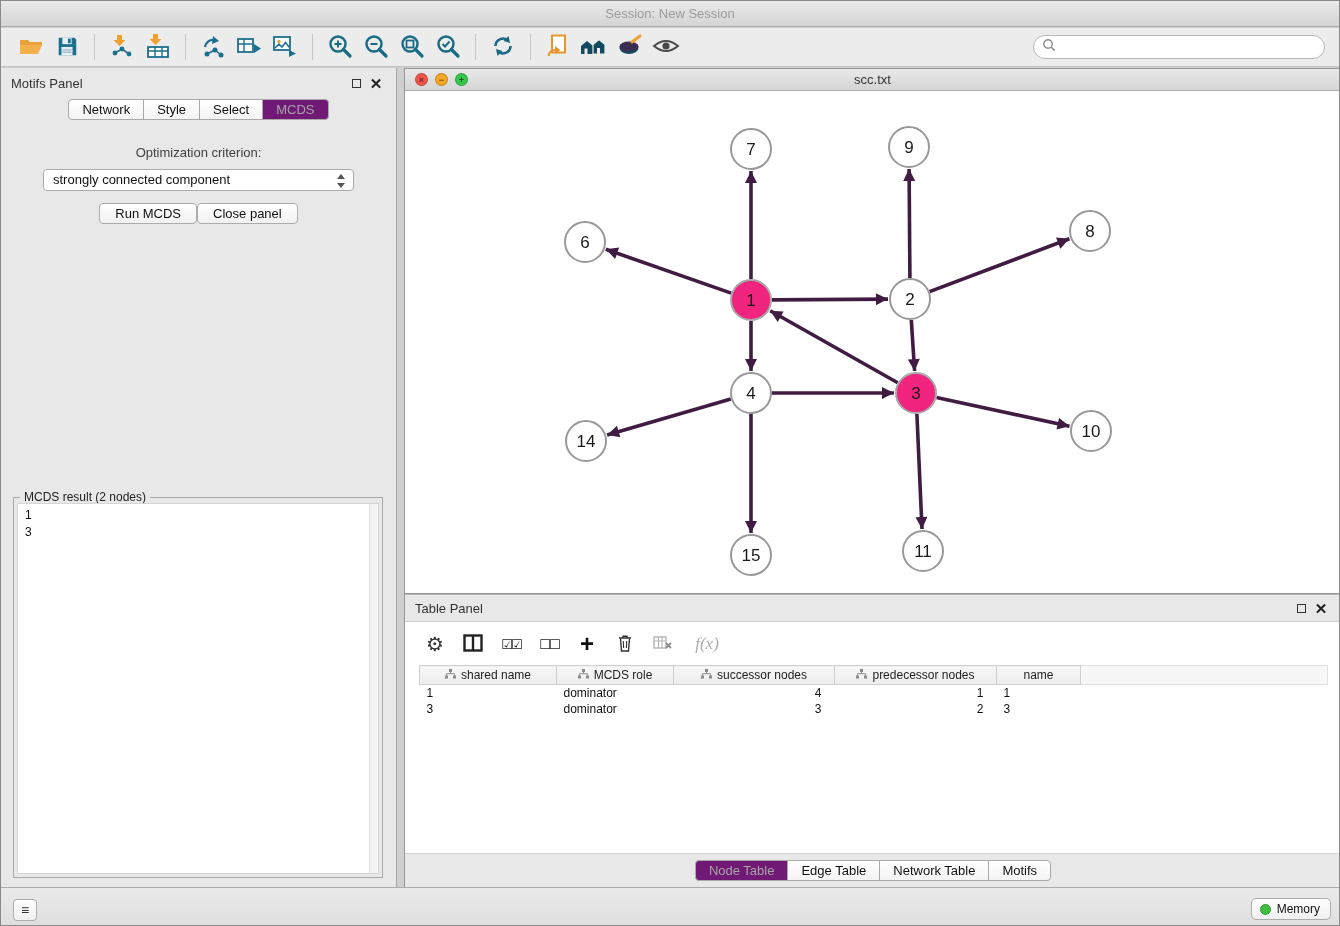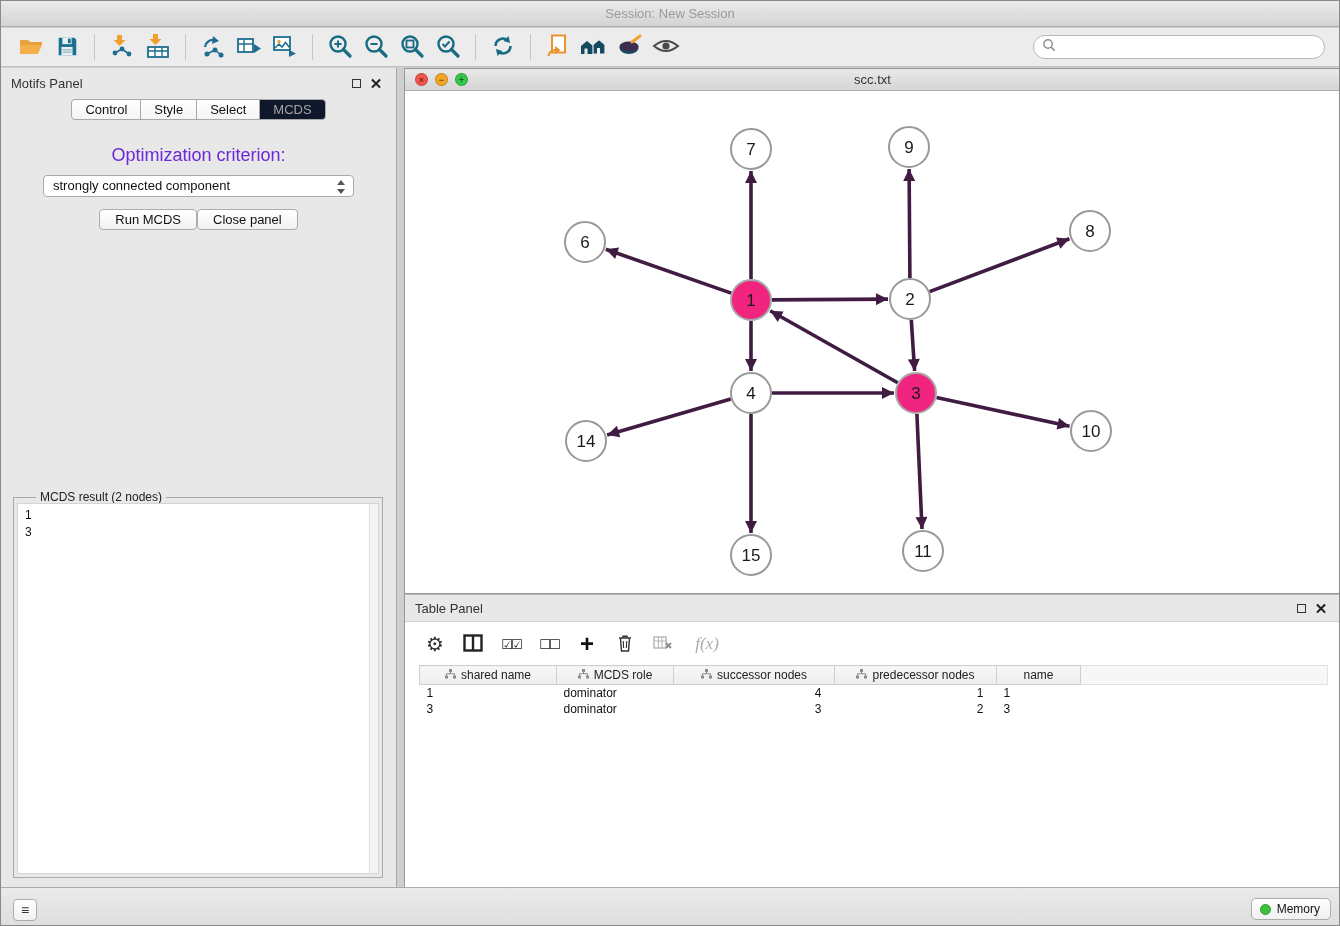--- a/index.html
+++ b/index.html
@@ -49,43 +49,43 @@
   .ph-icon-btn { width:20px; height:18px; display:flex; align-items:center; justify-content:center; background:none; border:none; }
   .float-square { width:9px; height:9px; border:1.5px solid #333; display:inline-block; }
   .close-x { font-size:15px; font-weight:bold; color:#222; line-height:1; }
   .tabs-row { display:flex; justify-content:center; margin-top:1px; }
   .seg-tab {
     height:21px; line-height:19px; padding:0 13px; font-size:13px; color:#111;
     background:linear-gradient(#FFFFFF,#F4F4F4); border:1px solid #A9A9A9; margin-left:-1px;
   }
   .seg-tab:first-child { border-radius:4px 0 0 4px; margin-left:0; }
   .seg-tab:last-child { border-radius:0 4px 4px 0; }
-  .seg-tab.active { background:#0f172a; color:#A5A5A5; }
-  .opt-label { text-align:center; font-size:18px; margin-top:25px; color:#6d28d9; }
+  .seg-tab.active { background:#701a75; color:#A5A5A5; }
+  .opt-label { text-align:center; font-size:13px; margin-top:25px; color:#404040; }
   .dropdown {
     position:relative; margin:9px auto 0; width:311px; height:22px;
     background:#fff; border:1px solid #ABABAB; border-radius:4px;
     font-size:13px; line-height:20px; padding:0 22px 13px 9px; color:#111;
   }
   .dd-arrows { position:absolute; right:7px; top:3px; width:9px; height:16px; }
   .dd-arrows span { position:absolute; left:0; width:0; height:0; border-left:4.5px solid transparent; border-right:4.5px solid transparent; }
   .dd-up { top:1px; border-bottom:5px solid #555; }
   .dd-down { bottom:1px; border-top:5px solid #555; }
   .btn-row { display:flex; justify-content:center; margin-top:12px; }
   .push-btn {
     height:21px; padding:0 15px; font-size:13px; color:#111;
     background:linear-gradient(#FFFFFF,#F1F1F1); border:1px solid #ACACAC; border-radius:4px;
     font-family:"Liberation Sans", sans-serif;
   }
   .groupbox {
     position:absolute; left:12px; right:13px; top:429px; bottom:9px;
     border:1px solid #A9A9A9;
   }
   .groupbox-legend {
-    position:absolute; top:-8px; left:22px; background:#E8E8E8; padding:0 4px;
+    position:absolute; top:-8px; left:6px; background:#E8E8E8; padding:0 4px;
     font-size:12px; color:#222;
   }
   .result-area {
     position:absolute; left:3px; right:3px; top:5px; bottom:3px;
     background:#fff; border:1px solid #D5D5D5;
     font-size:12px; color:#111; padding:3px 0 0 7px; line-height:17px;
   }
   .result-scrollbar {
     position:absolute; right:0; top:0; bottom:0; width:9px;
     background:#F4F4F4; border-left:1px solid #E0E0E0;
@@ -305,21 +305,21 @@
     <div class="panel-header">
       <span class="ph-title">Motifs Panel</span>
       <button class="ph-icon-btn">
           <span class="float-square"></span>
         </button>
       <button class="ph-icon-btn">
           <span class="close-x">✕</span>
         </button>
     </div>
     <div class="tabs-row">
-      <button class="seg-tab">Control</button>
+      <button class="seg-tab">Network</button>
       <button class="seg-tab">Style</button>
       <button class="seg-tab">Select</button>
       <button class="seg-tab active">MCDS</button>
     </div>
     <div class="opt-label">Optimization criterion:</div>
     <div class="dropdown">
       <span>strongly connected component</span>
       <span class="dd-arrows">
           <span class="dd-up"></span>
           <span class="dd-down"></span>
@@ -534,20 +534,26 @@
         <tr>
           <td>3</td>
           <td>dominator</td>
           <td class="ar">3</td>
           <td class="ar">2</td>
           <td>3</td>
           <td></td>
         </tr>
       </tbody>
     </table>
+    <div class="bottom-tabstrip">
+      <button class="seg-tab active">Node Table</button>
+      <button class="seg-tab">Edge Table</button>
+      <button class="seg-tab">Network Table</button>
+      <button class="seg-tab">Motifs</button>
+    </div>
   </div>
 
   <div class="statusbar">
     <button class="list-btn"><span>≡</span></button>
     <button class="memory-btn">
       <span class="mem-dot"></span>
       <span>Memory</span>
     </button>
   </div>
 

